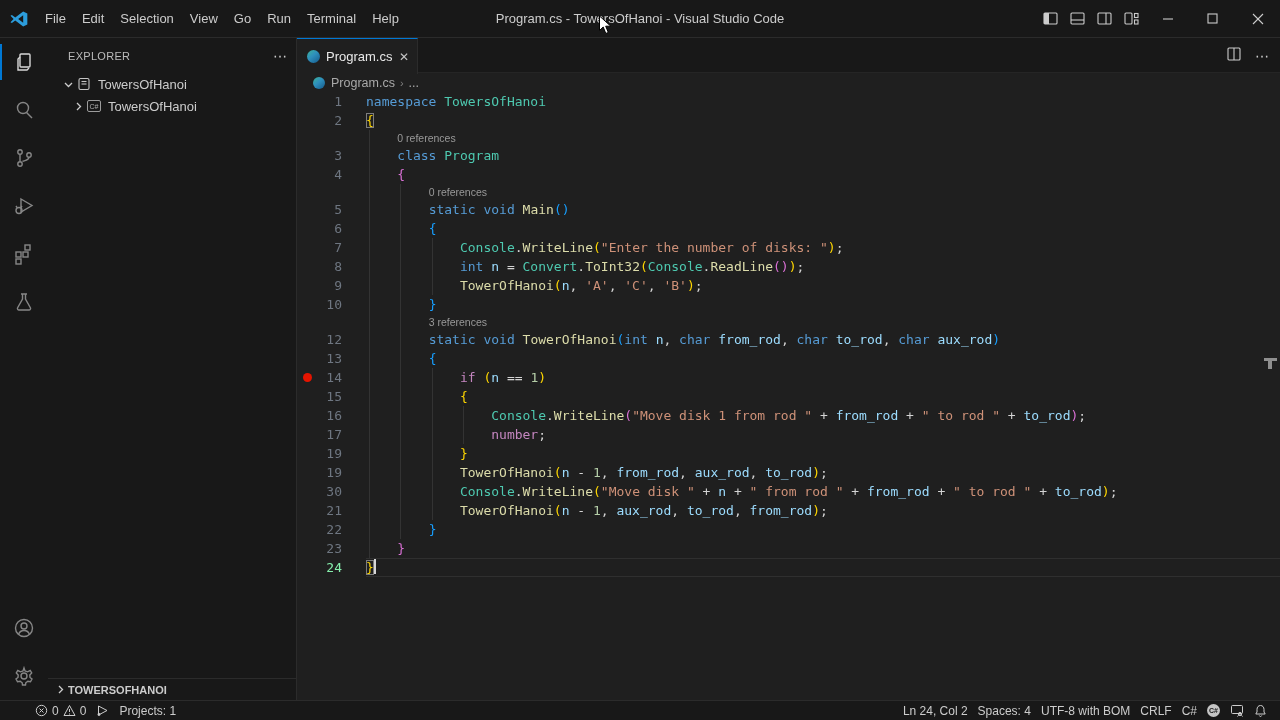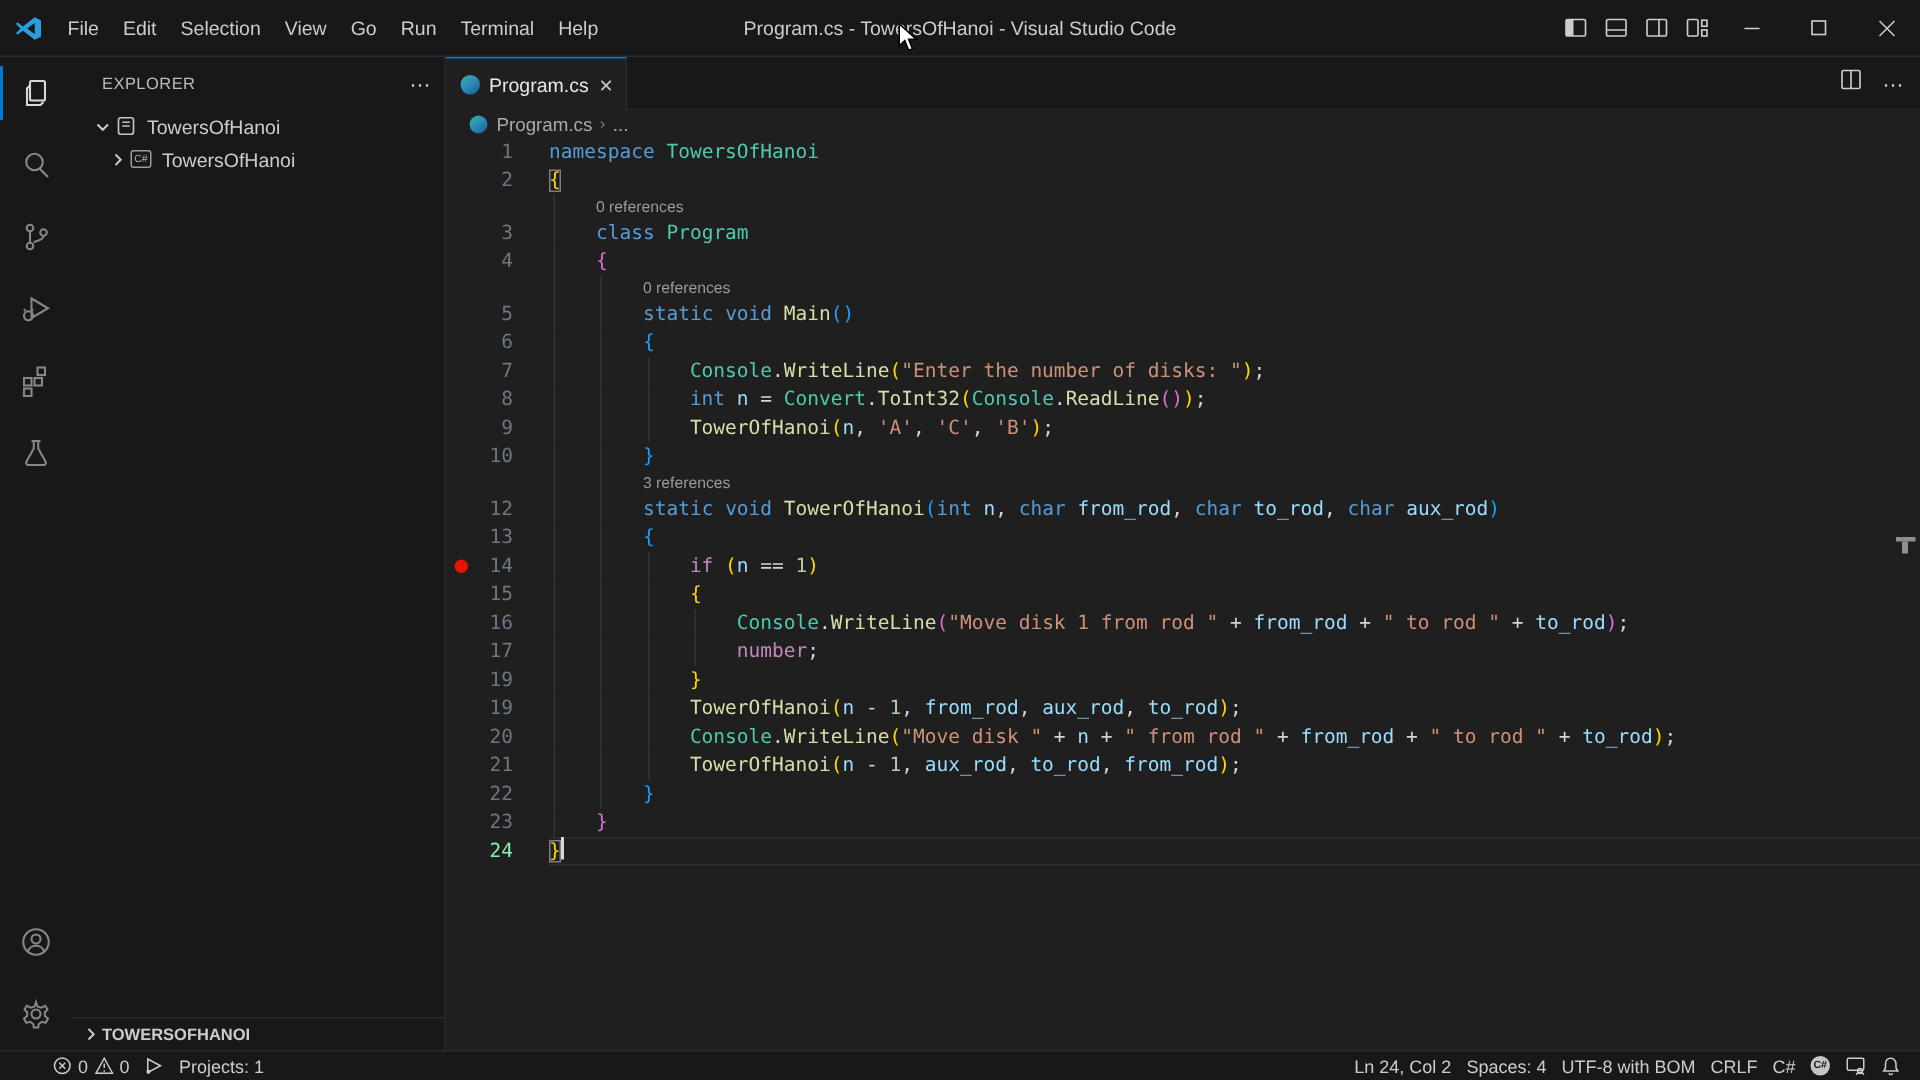--- a/index.html
+++ b/index.html
@@ -398,21 +398,21 @@
           <i class="guide" style="left: 72px;"></i>
           <i class="guide" style="left: 103.32px;"></i>
           <i class="guide" style="left: 134.64px;"></i>
           <span class="gut">19</span>
           <span class="content"><span class="tk-pl">            </span><span class="tk-fn">TowerOfHanoi</span><span class="tk-b1">(</span><span class="tk-vr">n</span><span class="tk-pl"> - </span><span class="tk-nm">1</span><span class="tk-pl">, </span><span class="tk-vr">from_rod</span><span class="tk-pl">, </span><span class="tk-vr">aux_rod</span><span class="tk-pl">, </span><span class="tk-vr">to_rod</span><span class="tk-b1">)</span><span class="tk-pl">;</span></span>
         </div>
         <div class="code-row">
           <i class="guide" style="left: 72px;"></i>
           <i class="guide" style="left: 103.32px;"></i>
           <i class="guide" style="left: 134.64px;"></i>
-          <span class="gut">20</span>
+          <span class="gut">30</span>
           <span class="content"><span class="tk-pl">            </span><span class="tk-ty">Console</span><span class="tk-pl">.</span><span class="tk-fn">WriteLine</span><span class="tk-b1">(</span><span class="tk-st">"Move disk "</span><span class="tk-pl"> + </span><span class="tk-vr">n</span><span class="tk-pl"> + </span><span class="tk-st">" from rod "</span><span class="tk-pl"> + </span><span class="tk-vr">from_rod</span><span class="tk-pl"> + </span><span class="tk-st">" to rod "</span><span class="tk-pl"> + </span><span class="tk-vr">to_rod</span><span class="tk-b1">)</span><span class="tk-pl">;</span></span>
         </div>
         <div class="code-row">
           <i class="guide" style="left: 72px;"></i>
           <i class="guide" style="left: 103.32px;"></i>
           <i class="guide" style="left: 134.64px;"></i>
           <span class="gut">21</span>
           <span class="content"><span class="tk-pl">            </span><span class="tk-fn">TowerOfHanoi</span><span class="tk-b1">(</span><span class="tk-vr">n</span><span class="tk-pl"> - </span><span class="tk-nm">1</span><span class="tk-pl">, </span><span class="tk-vr">aux_rod</span><span class="tk-pl">, </span><span class="tk-vr">to_rod</span><span class="tk-pl">, </span><span class="tk-vr">from_rod</span><span class="tk-b1">)</span><span class="tk-pl">;</span></span>
         </div>
         <div class="code-row">

